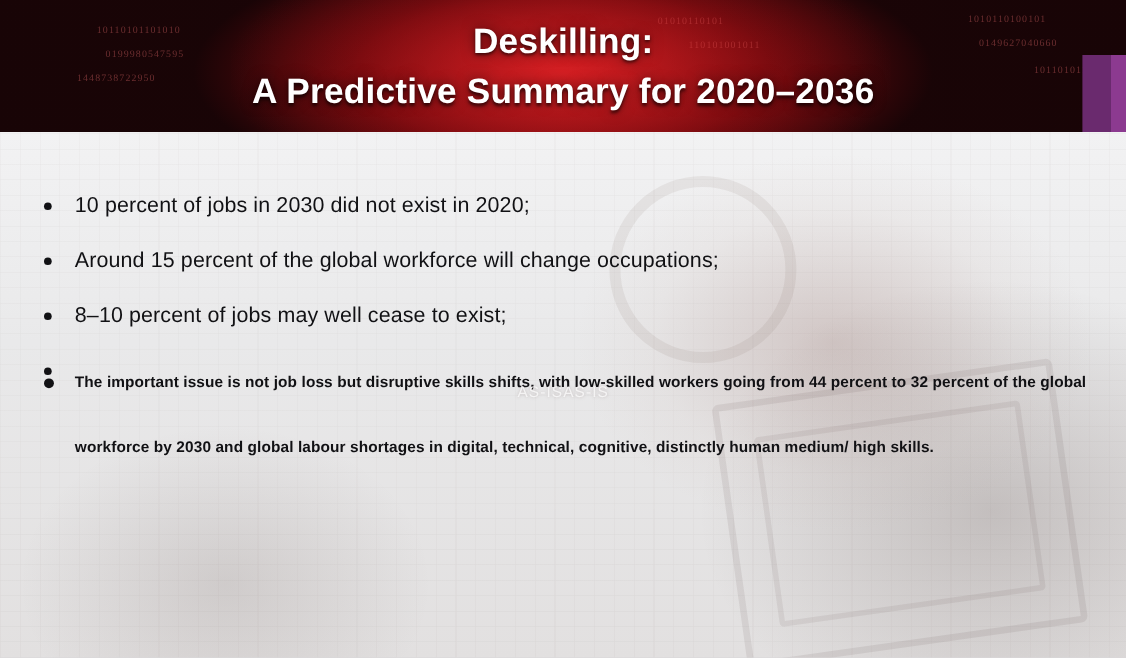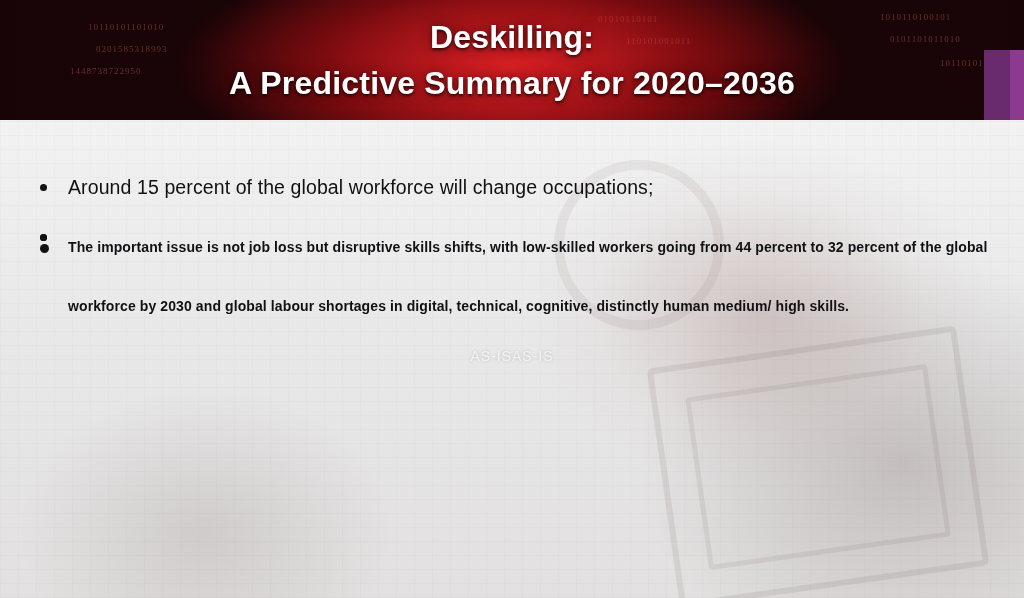--- a/index.html
+++ b/index.html
@@ -205,26 +205,26 @@
     pointer-events: none;
   }
 </style>
 </head>
 <body>
 
 <div class="slide">
 
   <div class="header">
     <div class="code-col" style="left:88px; top:22px;">10110101101010</div>
-    <div class="code-col" style="left:96px; top:44px;">0201585318993</div>
+    <div class="code-col" style="left:96px; top:44px;">0199980547595</div>
     <div class="code-col" style="left:70px; top:66px;">1448738722950</div>
     <div class="code-col" style="left:598px; top:14px;">01010110101</div>
     <div class="code-col" style="left:626px; top:36px;">110101001011</div>
     <div class="code-col" style="left:880px; top:12px;">1010110100101</div>
-    <div class="code-col" style="left:890px; top:34px;">0101101011010</div>
+    <div class="code-col" style="left:890px; top:34px;">0149627040660</div>
     <div class="code-col" style="left:940px; top:58px;">10110101101010</div>
     <div class="glow"></div>
     <div class="purple-tab"></div>
     <div class="purple-tab2"></div>
 
     <div class="title-wrap">
       <div class="title-line">Deskilling:</div>
       <div class="title-line">A Predictive Summary for 2020–2036</div>
     </div>
   </div>
@@ -232,24 +232,29 @@
   <div class="body-area">
     <div class="bg-art"></div>
     <div class="bg-dots"></div>
     <div class="bg-circle"></div>
     <div class="bg-chip"></div>
 
     <div class="content">
       <ul class="bullets">
         <li>
           <span class="dot"></span>
+          <span>10 percent of jobs in 2030 did not exist in 2020;</span>
+        </li>
+        <li>
+          <span class="dot"></span>
           <span>Around 15 percent of the global workforce will change occupations;</span>
         </li>
         <li>
           <span class="dot"></span>
+          <span>8–10 percent of jobs may well cease to exist;</span>
         </li>
         <li>
           <span class="dot"></span>
         </li>
         <li class="emphasis">
           <span class="dot"></span>
           <span>The important issue is not job loss but disruptive skills shifts, with low-skilled workers going from 44 percent to 32 percent of the global workforce by 2030 and global labour shortages in digital, technical, cognitive, distinctly human medium/ high skills.</span>
         </li>
       </ul>
     </div>

